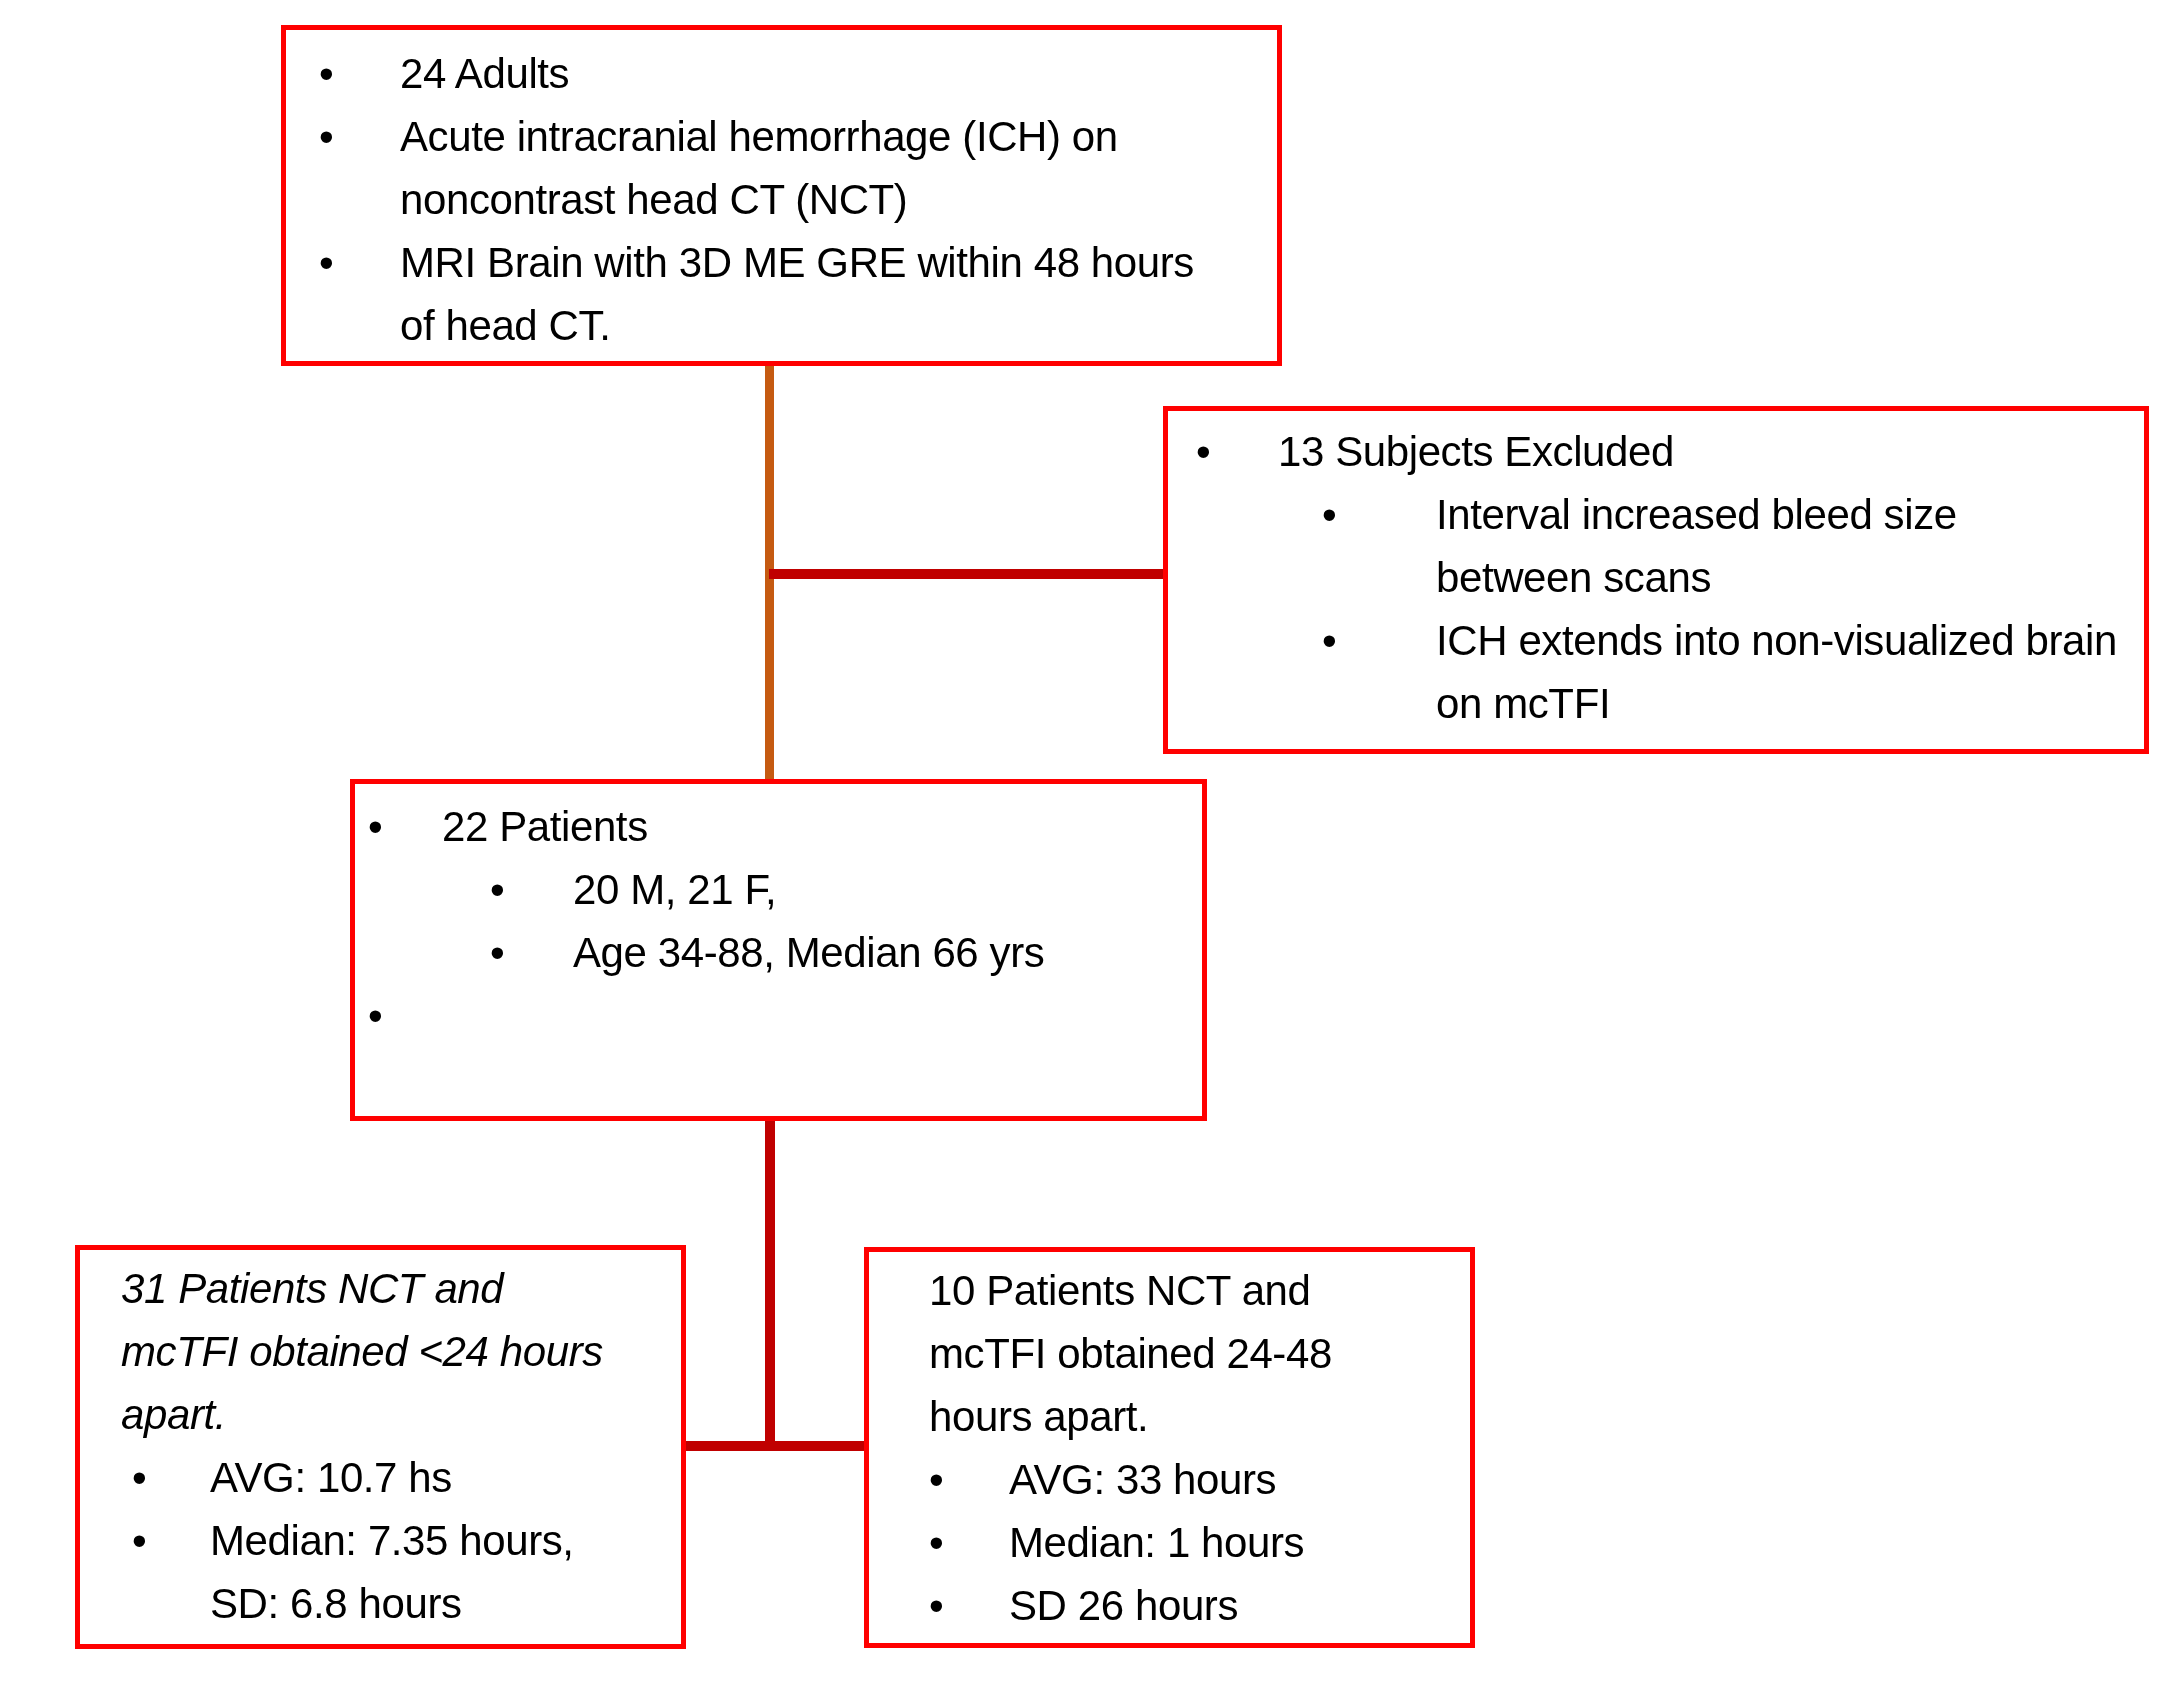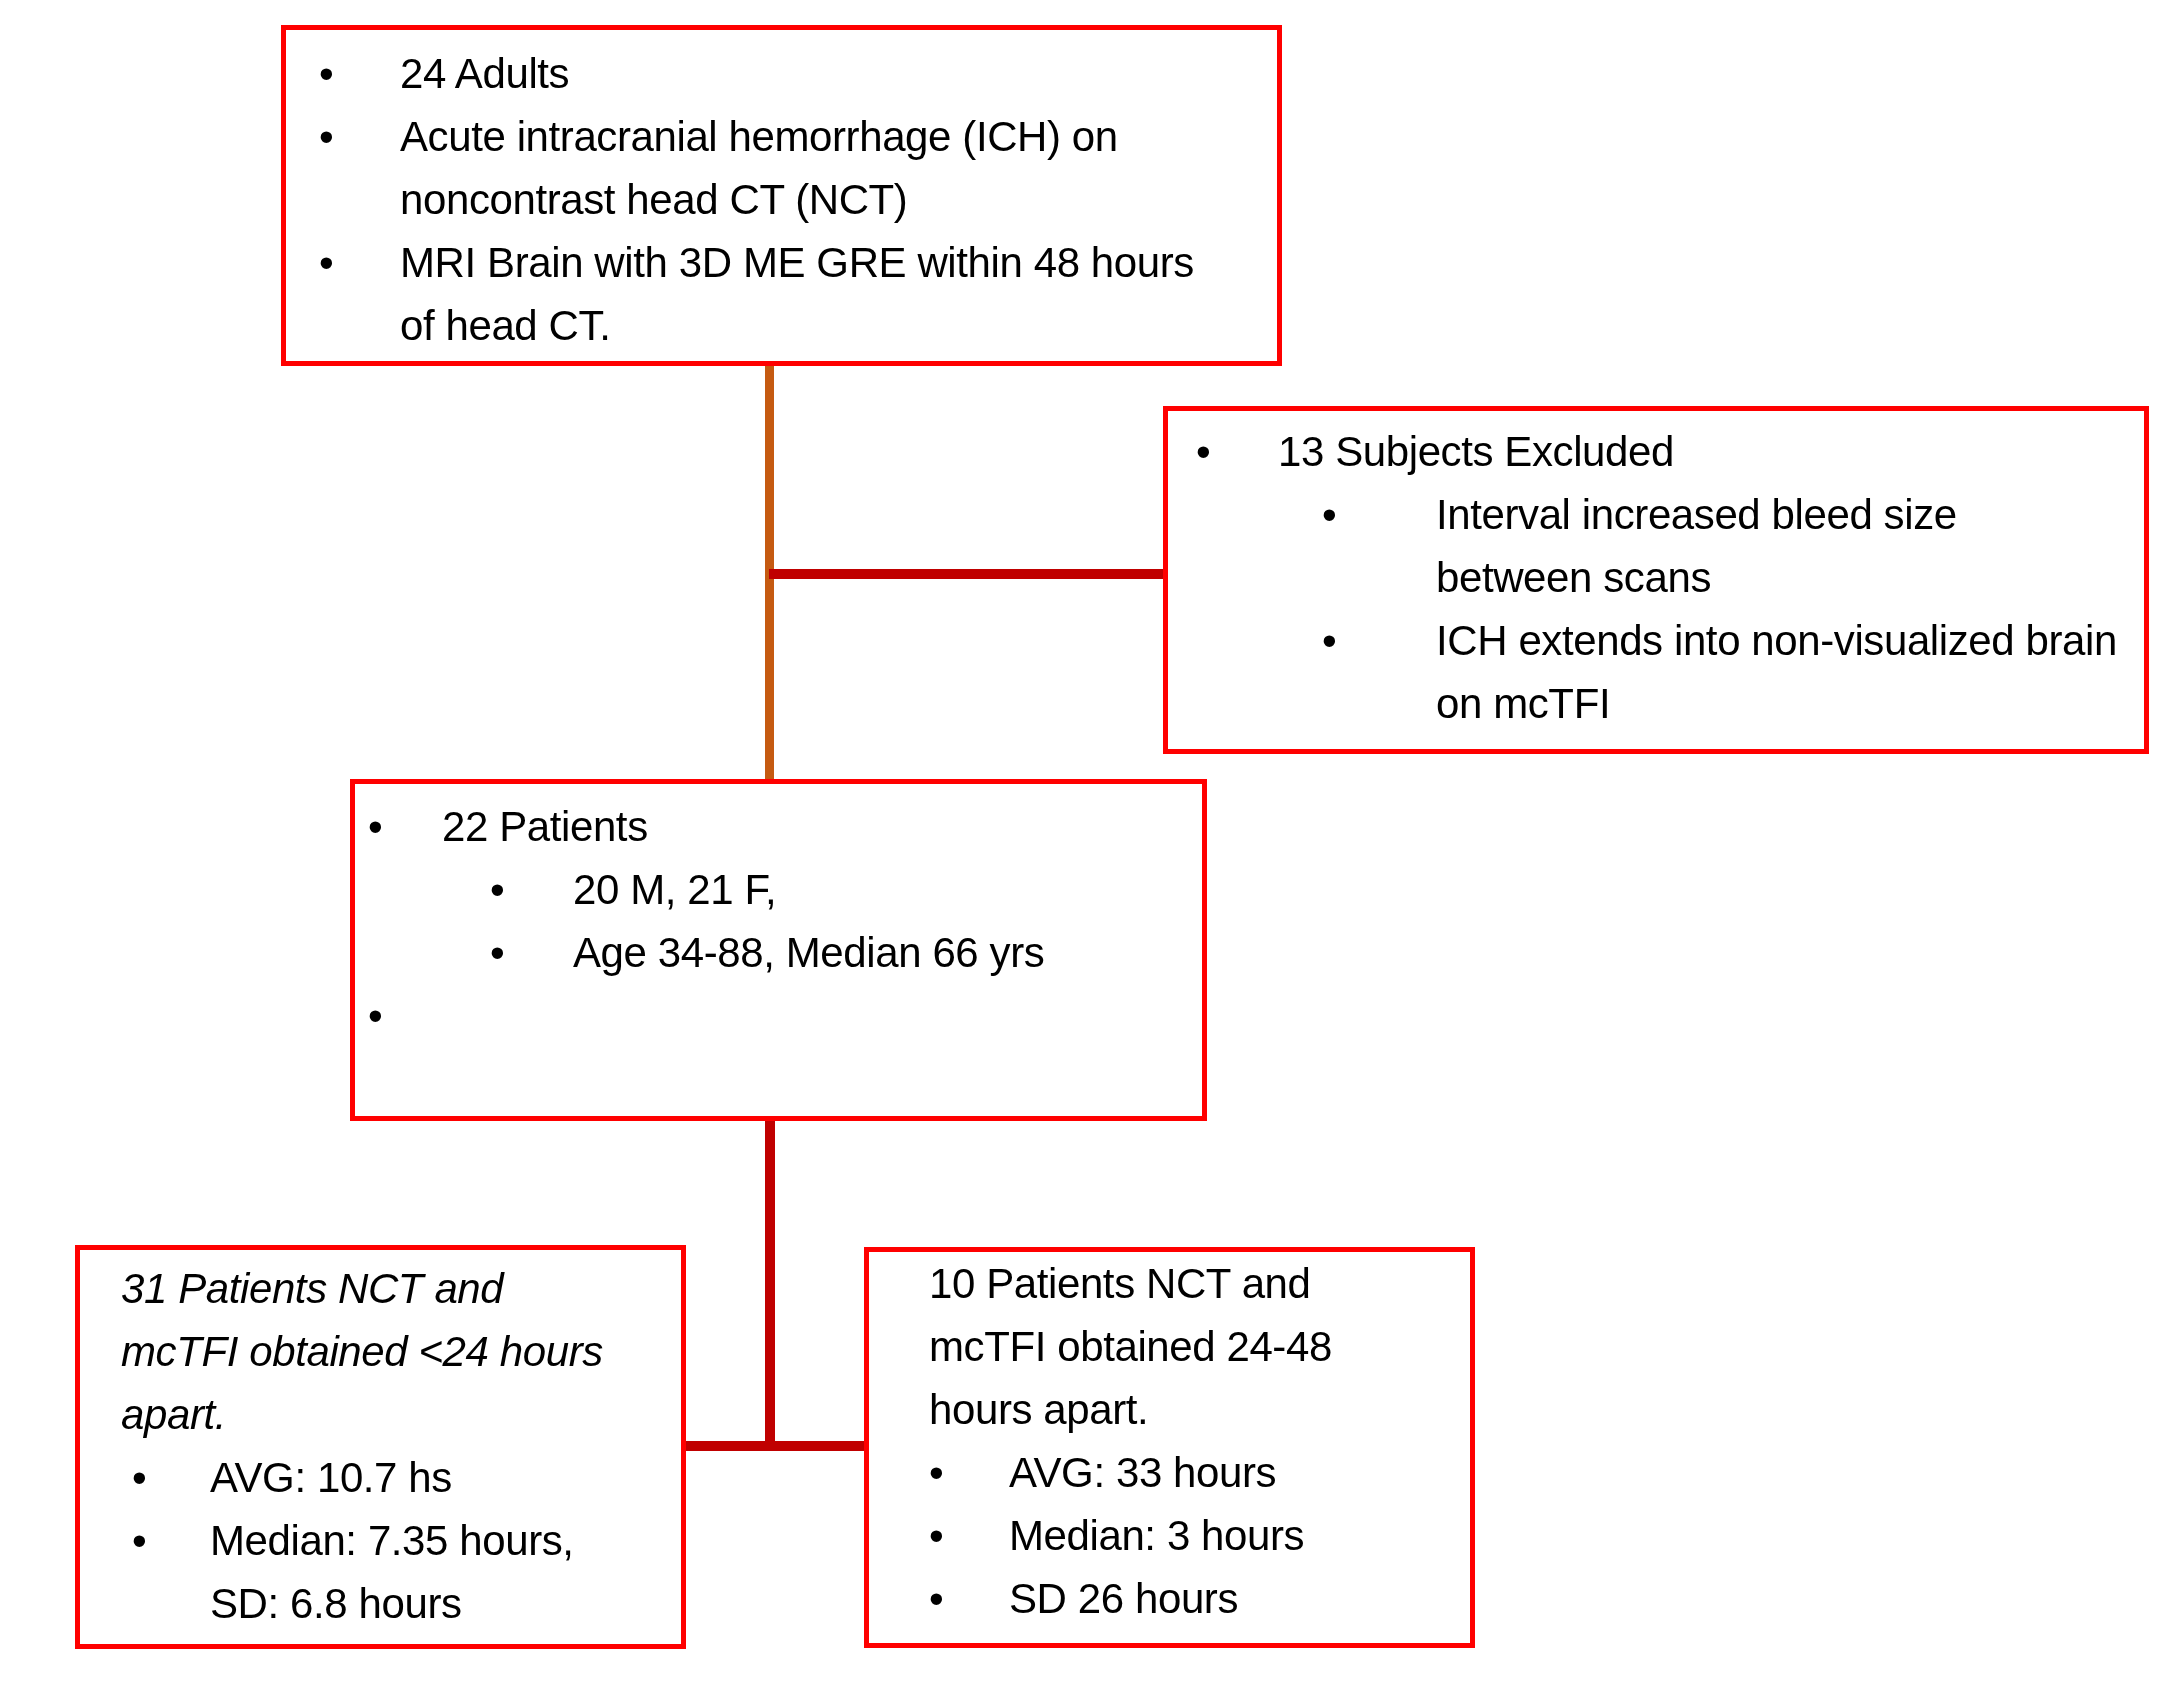--- a/index.html
+++ b/index.html
@@ -32,21 +32,21 @@
     position: absolute;
     box-sizing: border-box;
     background: var(--box-bg, #ffffff);
     border: 5.3px solid var(--box-border, #FF0000);
     padding-right: 12.3px;
   }
   .box-enrolled { left: 281px;  top: 24.6px;   width: 1001px; height: 341px; padding-top: 12.3px; }
   .box-excluded { left: 1163px; top: 406px;  width: 986px; height: 348px; padding-top: 8.8px; }
   .box-analyzed { left: 350px;  top: 779px;  width: 857px;  height: 342px; padding-top: 10.5px; }
   .box-under24  { left: 75px;   top: 1245px; width: 611px;  height: 404px; padding-top: 7px;  }
-  .box-b2448    { left: 864px;  top: 1247px; width: 611px;  height: 401px;  }
+  .box-b2448    { left: 864px;  top: 1247px; width: 611px;  height: 401px; padding-top: 7px;  }
 
   
   .li { display: flex; align-items: flex-start; }
   .marker { flex: 0 0 81px; }
   .txt { white-space: pre-line; }
 
   .lvl1 { margin-left: 33px; }
 
   .box-excluded .lvl1 { margin-left: 28px; }
   .box-excluded .lvl1 .marker { flex-basis: 82px; }
@@ -150,21 +150,21 @@
       <span class="txt">10 Patients NCT and
 mcTFI obtained 24-48
 hours apart.</span>
     </div>
     <div class="li lvl1">
       <span class="marker">•</span>
       <span class="txt">AVG: 33 hours</span>
     </div>
     <div class="li lvl1">
       <span class="marker">•</span>
-      <span class="txt">Median: 3 hours</span>
+      <span class="txt">Median: 1 hours</span>
     </div>
     <div class="li lvl1">
       <span class="marker">•</span>
       <span class="txt">SD 26 hours</span>
     </div>
   </div>
 
 </div>
 
 

